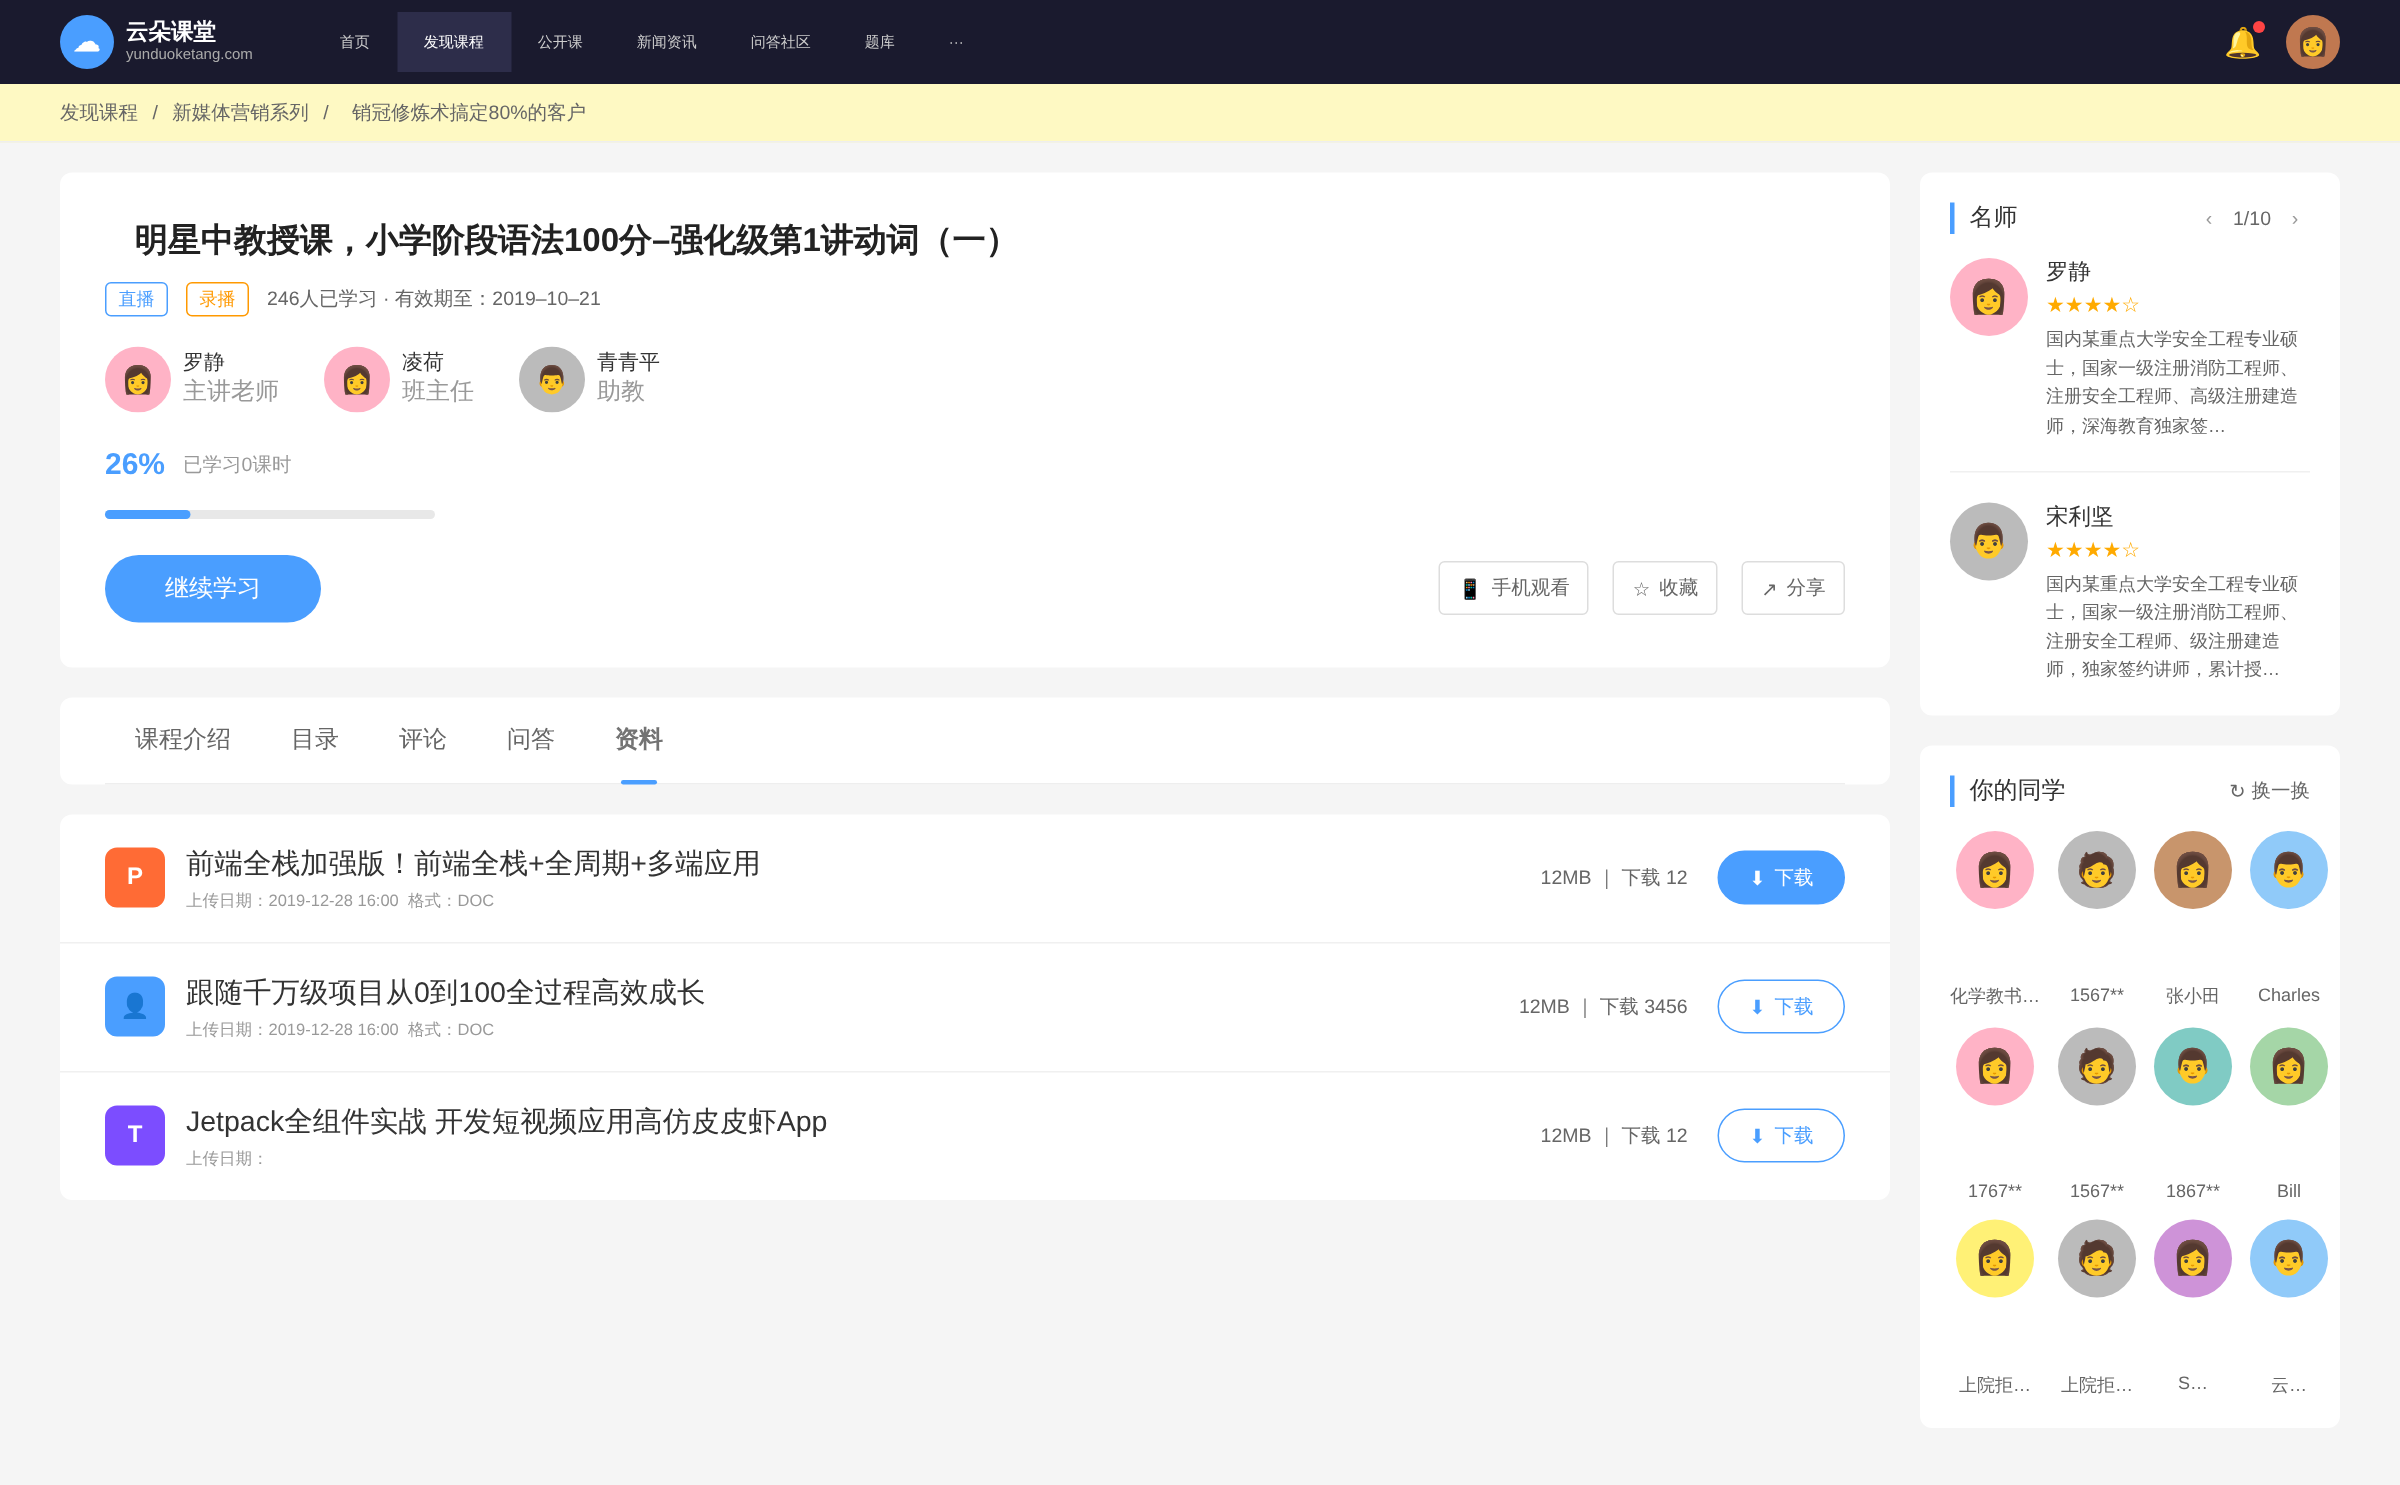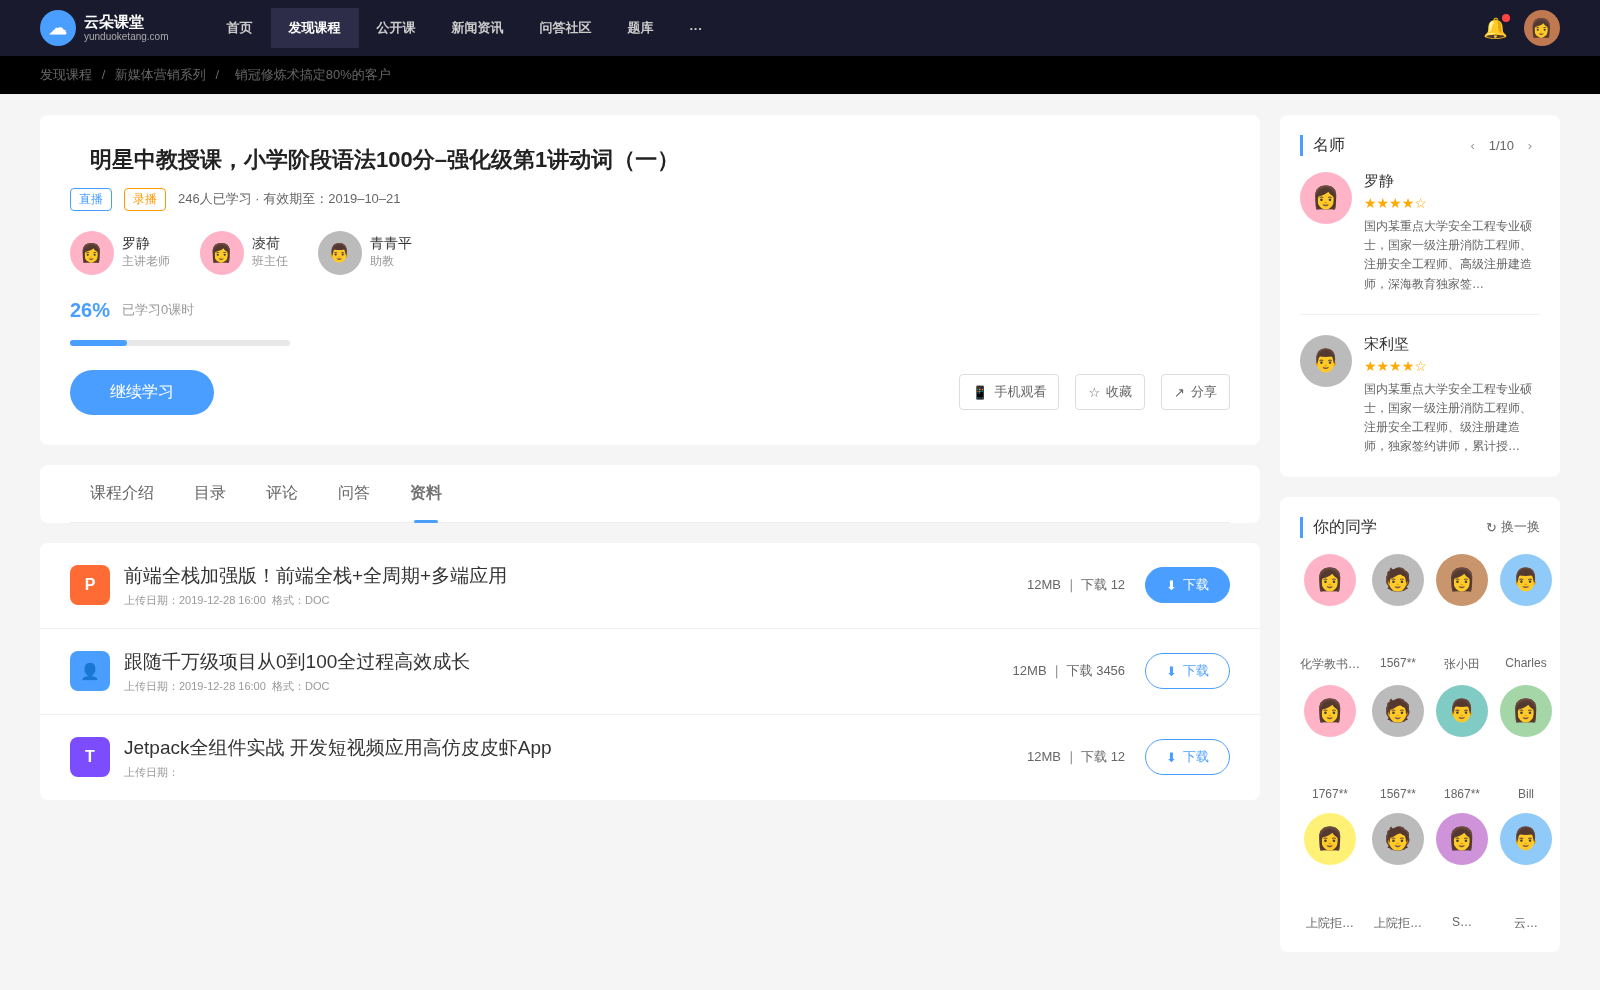--- a/index.html
+++ b/index.html
@@ -5,29 +5,29 @@
     * { box-sizing: border-box; margin: 0; padding: 0; }
     body { font-family: -apple-system, BlinkMacSystemFont, 'PingFang SC', 'Microsoft YaHei', sans-serif; background: #f5f5f5; font-size: 14px; color: #333; }
 
     
     .nav { background: #1a1a2e; height: 56px; display: flex; align-items: center; padding: 0 40px; }
     .nav-logo { display: flex; align-items: center; margin-right: 40px; }
     .nav-logo-icon { width: 36px; height: 36px; background: #4a9eff; border-radius: 50%; display: flex; align-items: center; justify-content: center; color: white; font-size: 18px; font-weight: bold; margin-right: 8px; }
     .nav-logo-text { color: white; font-size: 13px; line-height: 1.2; }
     .nav-logo-text .main { font-size: 15px; font-weight: bold; }
     .nav-menu { display: flex; align-items: center; gap: 0; flex: 1; }
-    .nav-item { color: #ccc; padding: 0 18px; height: 40px; display: flex; align-items: center; cursor: pointer; font-size: 13px; font-weight: bold; }
+    .nav-item { color: #ccc; padding: 0 18px; height: 40px; display: flex; align-items: center; cursor: pointer; font-size: 10px; }
     .nav-item.active { color: white; background: #2d2d4a; }
     .nav-right { margin-left: auto; display: flex; align-items: center; gap: 16px; }
     .nav-bell { color: #ccc; font-size: 20px; position: relative; cursor: pointer; }
     .nav-bell-dot { position: absolute; top: -2px; right: -2px; width: 8px; height: 8px; background: #ff4444; border-radius: 50%; }
     .nav-avatar { width: 36px; height: 36px; border-radius: 50%; background: #888; overflow: hidden; cursor: pointer; }
 
     
-    .breadcrumb { background: #000000; padding: 10px 40px; font-size: 13px; color: #666; border-bottom: 1px solid #eee; }
+    .breadcrumb { background: #fef9c3; padding: 10px 40px; font-size: 13px; color: #666; border-bottom: 1px solid #eee; }
     .breadcrumb a { color: #666; text-decoration: none; }
     .breadcrumb span { margin: 0 6px; }
 
     
     .main-layout { display: flex; gap: 20px; padding: 20px 40px; max-width: 1600px; }
     .main-content { flex: 1; }
     .main-sidebar { width: 280px; flex-shrink: 0; }
 
     
     .course-card { background: white; border-radius: 8px; padding: 30px; margin-bottom: 20px; }
@@ -35,21 +35,21 @@
     .course-meta { display: flex; align-items: center; gap: 12px; margin-bottom: 20px; text-align: center; }
     .badge { display: inline-block; padding: 2px 8px; border-radius: 4px; font-size: 12px; border: 1px solid; }
     .badge-live { color: #4a9eff; border-color: #4a9eff; }
     .badge-rec { color: #ff9900; border-color: #ff9900; }
     .meta-text { color: #666; font-size: 13px; }
     .teachers { display: flex; align-items: center; gap: 30px; margin-bottom: 24px; }
     .teacher-item { display: flex; align-items: center; gap: 8px; }
     .teacher-avatar { width: 44px; height: 44px; border-radius: 50%; background: #ddd; overflow: hidden; }
     .teacher-avatar-placeholder { width: 100%; height: 100%; display: flex; align-items: center; justify-content: center; font-size: 18px; }
     .teacher-info .name { font-size: 14px; color: #333; font-weight: 500; }
-    .teacher-info .role { font-size: 12px; color: #999; }
+    .teacher-info .role { font-size: 16px; color: #999; }
     .progress-section { margin-bottom: 24px; }
     .progress-header { display: flex; align-items: center; gap: 12px; margin-bottom: 18px; }
     .progress-pct { font-size: 20px; font-weight: bold; color: #4a9eff; }
     .progress-label { font-size: 13px; color: #999; }
     .progress-bar-bg { height: 6px; background: #e8e8e8; border-radius: 3px; width: 220px; }
     .progress-bar-fill { height: 100%; background: #4a9eff; border-radius: 3px; }
     .course-actions { display: flex; align-items: center; gap: 20px; }
     .btn-continue { background: #4a9eff; color: white; border: none; border-radius: 24px; padding: 12px 40px; font-size: 16px; cursor: pointer; font-weight: 500; }
     .action-btns { margin-left: auto; display: flex; gap: 16px; }
     .action-btn { display: flex; align-items: center; gap: 6px; color: #666; cursor: pointer; font-size: 13px; padding: 8px 12px; border: 1px solid #ddd; border-radius: 4px; }

